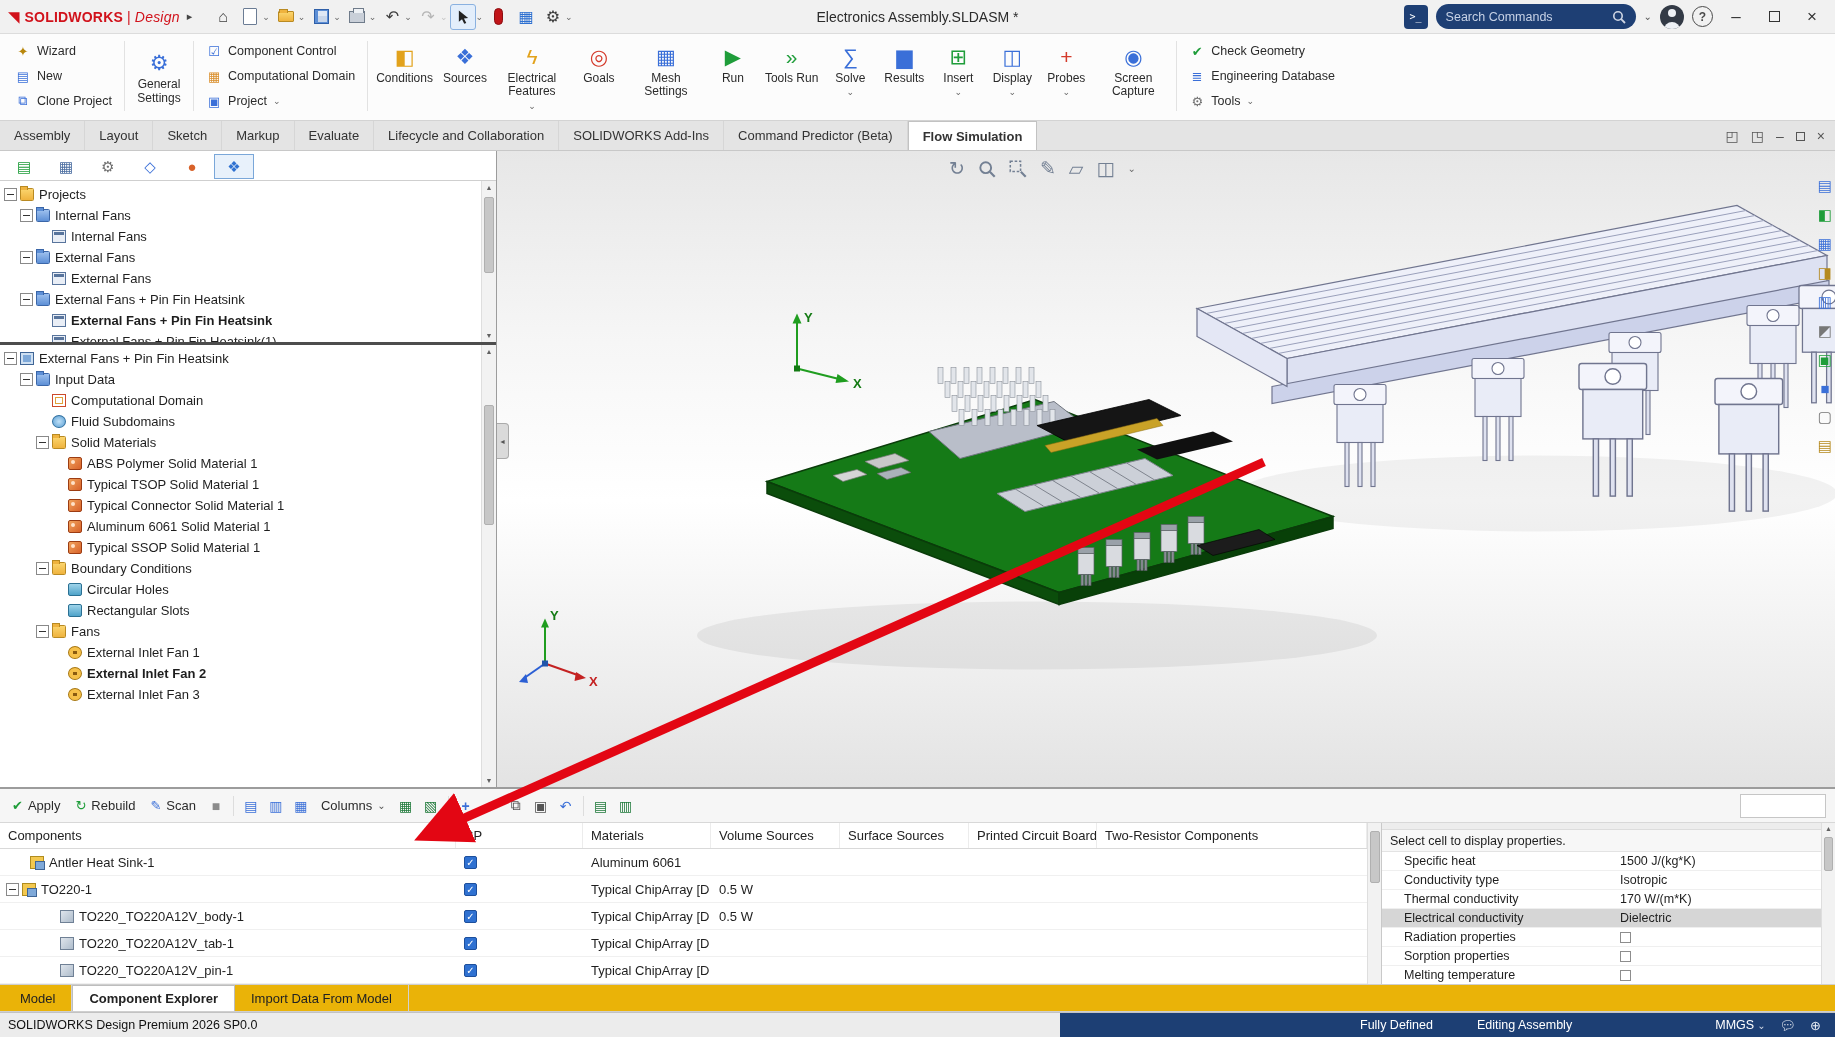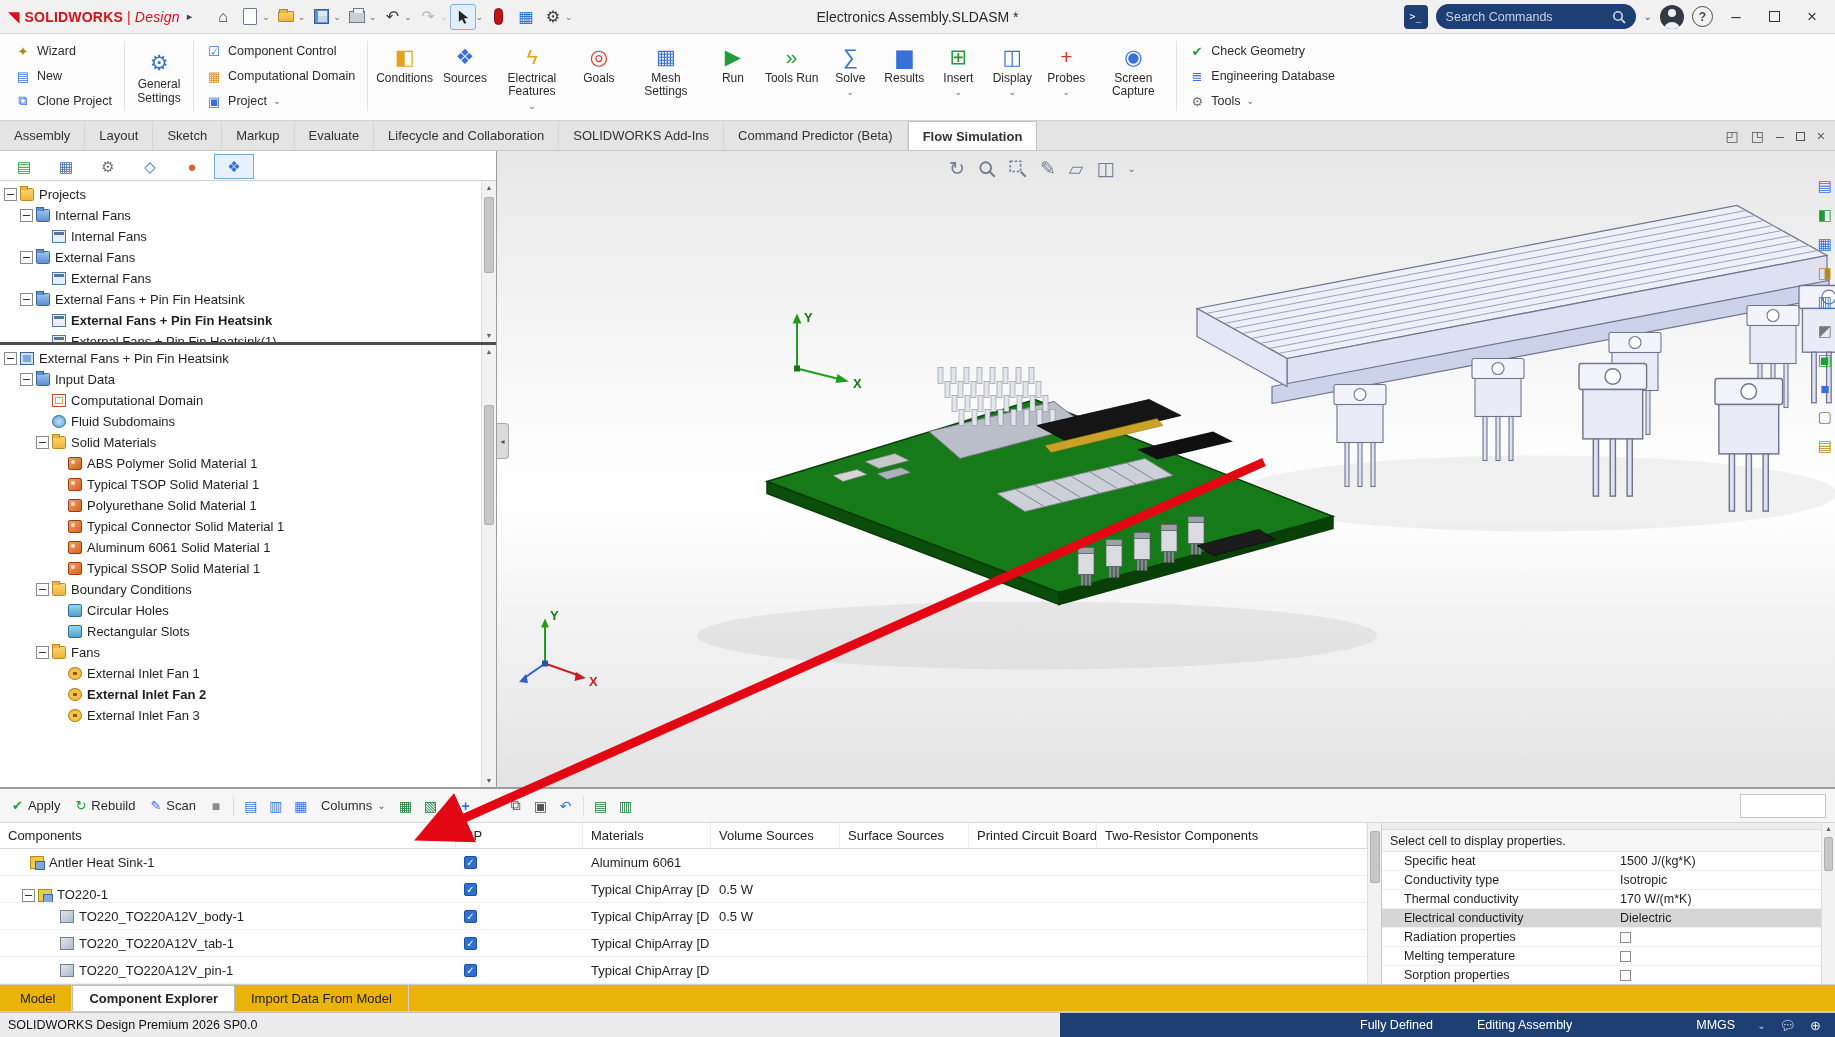--- a/index.html
+++ b/index.html
@@ -133,21 +133,21 @@
 .pp-thumb{position:absolute;left:2px;top:14px;width:9px;height:34px;background:#c7c7c7;border:1px solid #b0b0b0;border-radius:2px}
 .ce-status{height:27px;display:flex;align-items:center;background:#f1f1f1;border-bottom:1px solid #d0d0d0;padding-left:8px;font-size:13px}
 .ce-tabs{height:27px;display:flex;align-items:stretch;background:#eab308;border-bottom:1px solid #cfcfcf;padding-left:4px}
 .ce-tab{display:flex;align-items:center;padding:0 16px;font-size:13px;border-right:1px solid #d2d2d2;color:#222;white-space:nowrap}
 .ce-tab.active{background:#fff;font-weight:bold;border:1px solid #bdbdbd;border-bottom:none}
 
 .statusbar{height:25px;display:flex;align-items:stretch;border-top:1px solid #c2c2c2}
 .sb-left{flex:0 0 1060px;background:#ececec;display:flex;align-items:center;padding-left:8px;font-size:12.5px;color:#111}
 .sb-right{flex:1;background:#1d3f74;color:#fff;display:flex;align-items:center;font-size:12.5px;padding:0 14px 0 300px}
 .sb-item{margin-right:44px;white-space:nowrap}
-.sb-units{margin-left:auto;display:flex;align-items:center;gap:22px;white-space:nowrap}
+.sb-units{margin-left:auto;display:flex;align-items:center;gap:3px;white-space:nowrap}
 .sb-ic{margin-left:14px;font-size:13px;color:#e8edf5}
 
 .arrow-overlay{position:absolute;inset:0;z-index:60;pointer-events:none}
 </style>
 </head>
 <body>
 
 <div id="app">
 
   <div class="titlebar">
@@ -435,25 +435,20 @@
             </div>
             <div class="trow" style="padding-left: 50px;">
               <span class="tg"></span>
               <span class="ti mat"></span>
               <span class="tlb">ABS Polymer Solid Material 1</span>
             </div>
             <div class="trow" style="padding-left: 50px;">
               <span class="tg"></span>
               <span class="ti mat"></span>
               <span class="tlb">Typical TSOP Solid Material 1</span>
-            </div>
-            <div class="trow" style="padding-left: 50px;">
-              <span class="tg"></span>
-              <span class="ti mat"></span>
-              <span class="tlb">Polyurethane Solid Material 1</span>
             </div>
             <div class="trow" style="padding-left: 50px;">
               <span class="tg"></span>
               <span class="ti mat"></span>
               <span class="tlb">Typical Connector Solid Material 1</span>
             </div>
             <div class="trow" style="padding-left: 50px;">
               <span class="tg"></span>
               <span class="ti mat"></span>
               <span class="tlb">Aluminum 6061 Solid Material 1</span>
@@ -735,21 +730,21 @@
               <div class="cell">
                 <span class="cbx"></span>
               </div>
               <div class="cell">Aluminum 6061</div>
               <div class="cell"></div>
               <div class="cell"></div>
               <div class="cell"></div>
               <div class="cell"></div>
             </div>
             <div class="ce-row ce-grid">
-              <div class="cell c-name" style="padding-left: 22px; align-items: flex-end;">
+              <div class="cell c-name" style="padding-left: 6px;">
                 <span class="tg minus"></span>
                 <span class="ti asm"></span>
                 <span class="tlb">TO220-1</span>
               </div>
               <div class="cell">
                 <span class="cbx"></span>
               </div>
               <div class="cell">Typical ChipArray [D…</div>
               <div class="cell">0.5 W</div>
               <div class="cell"></div>
@@ -824,25 +819,25 @@
             </div>
             <div class="prow sel">
               <span class="plb">Electrical conductivity</span>
               <span class="pvl">Dielectric</span>
             </div>
             <div class="prow">
               <span class="plb">Radiation properties</span>
               <span class="pcbx"></span>
             </div>
             <div class="prow">
+              <span class="plb">Sorption properties</span>
+              <span class="pcbx"></span>
+            </div>
+            <div class="prow">
               <span class="plb">Melting temperature</span>
-              <span class="pcbx"></span>
-            </div>
-            <div class="prow">
-              <span class="plb">Sorption properties</span>
               <span class="pcbx"></span>
             </div>
           </div>
         <div class="pp-scroll"><span>▲</span><span class="pp-thumb"></span></div>
       </div>
     </div>
 
 
     <div class="ce-tabs">
       <div class="ce-tab">Model</div>

